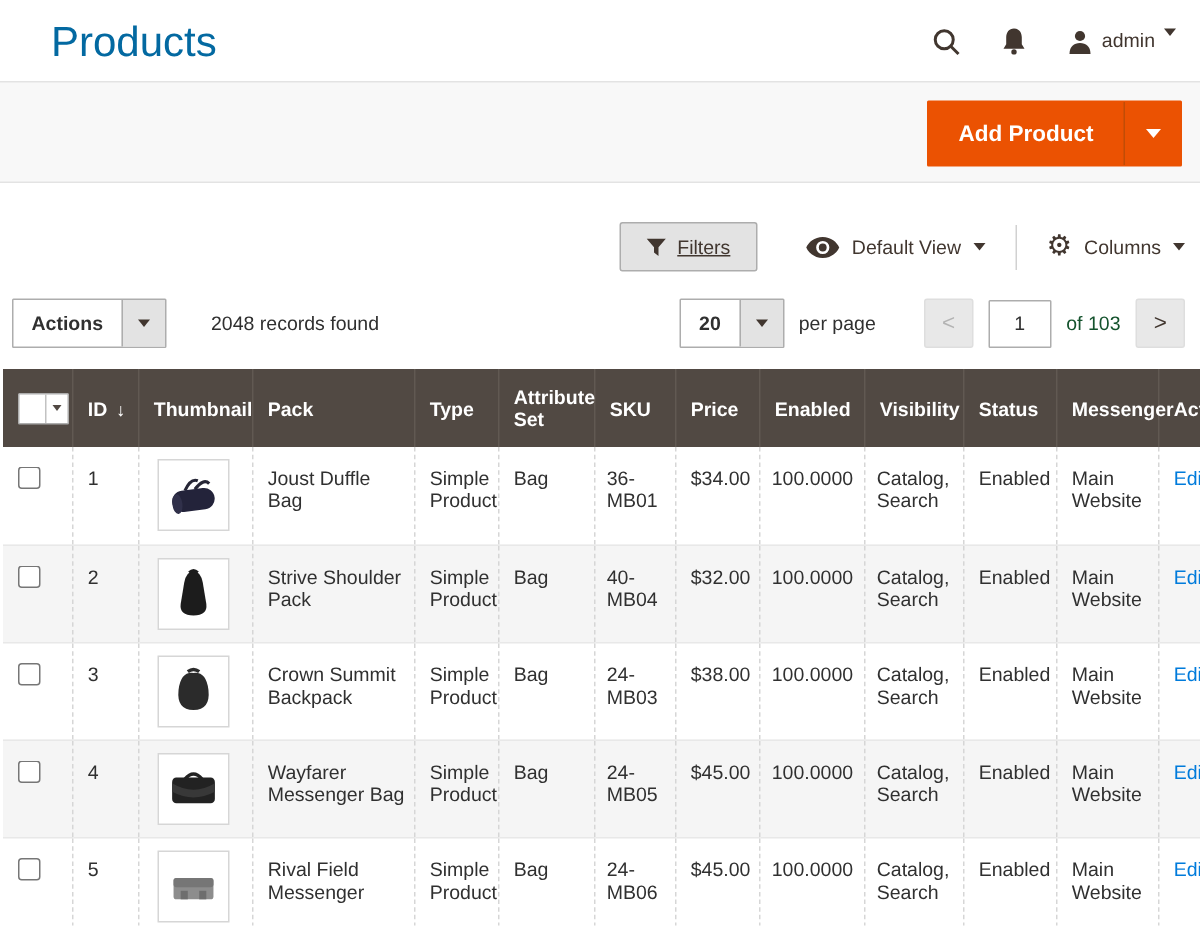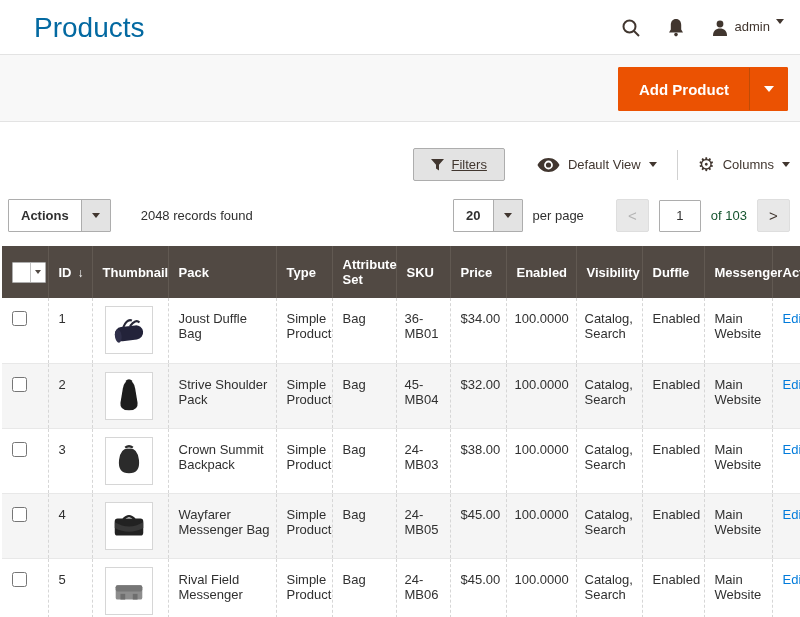--- a/index.html
+++ b/index.html
@@ -204,21 +204,21 @@
         </th>
         <th><span>ID</span><span class="sort-arrow">↓</span></th>
         <th>Thumbnail</th>
         <th>Pack</th>
         <th>Type</th>
         <th>Attribute Set</th>
         <th>SKU</th>
         <th>Price</th>
         <th>Enabled</th>
         <th>Visibility</th>
-        <th>Duffle</th>
+        <th>Status</th>
         <th>Messenger</th>
         <th>Action</th>
       </tr>
     </thead>
     <tbody>
         <tr>
     <td><input type="checkbox" class="row-check" style=""></td>
     <td>1</td>
     <td class="cell-thumb">
       <span class="thumb-box">
@@ -250,21 +250,21 @@
       <span class="thumb-box">
               <svg viewBox="0 0 40 40">
                 <path d="M20 4 q5 0 6.5 8 l2.5 15 q1 8 -9 8 q-10 0 -9 -8 l2.5 -15 q1.5 -8 6.5 -8 Z" fill="#1c1c1c"></path>
                 <path d="M17 5 q3 -3 6 0" stroke="#1c1c1c" stroke-width="2" fill="none"></path>
               </svg>
             </span>
     </td>
     <td class="cell-name">Strive Shoulder Pack</td>
     <td>Simple Product</td>
     <td>Bag</td>
-    <td class="cell-sku">45-MB04</td>
+    <td class="cell-sku">40-MB04</td>
     <td>$32.00</td>
     <td class="cell-qty">100.0000</td>
     <td class="cell-vis">Catalog, Search</td>
     <td>Enabled</td>
     <td>Main Website</td>
     <td><a class="edit-link">Edit</a></td>
   </tr>
         <tr>
     <td><input type="checkbox" class="row-check" style=""></td>
     <td>3</td>

